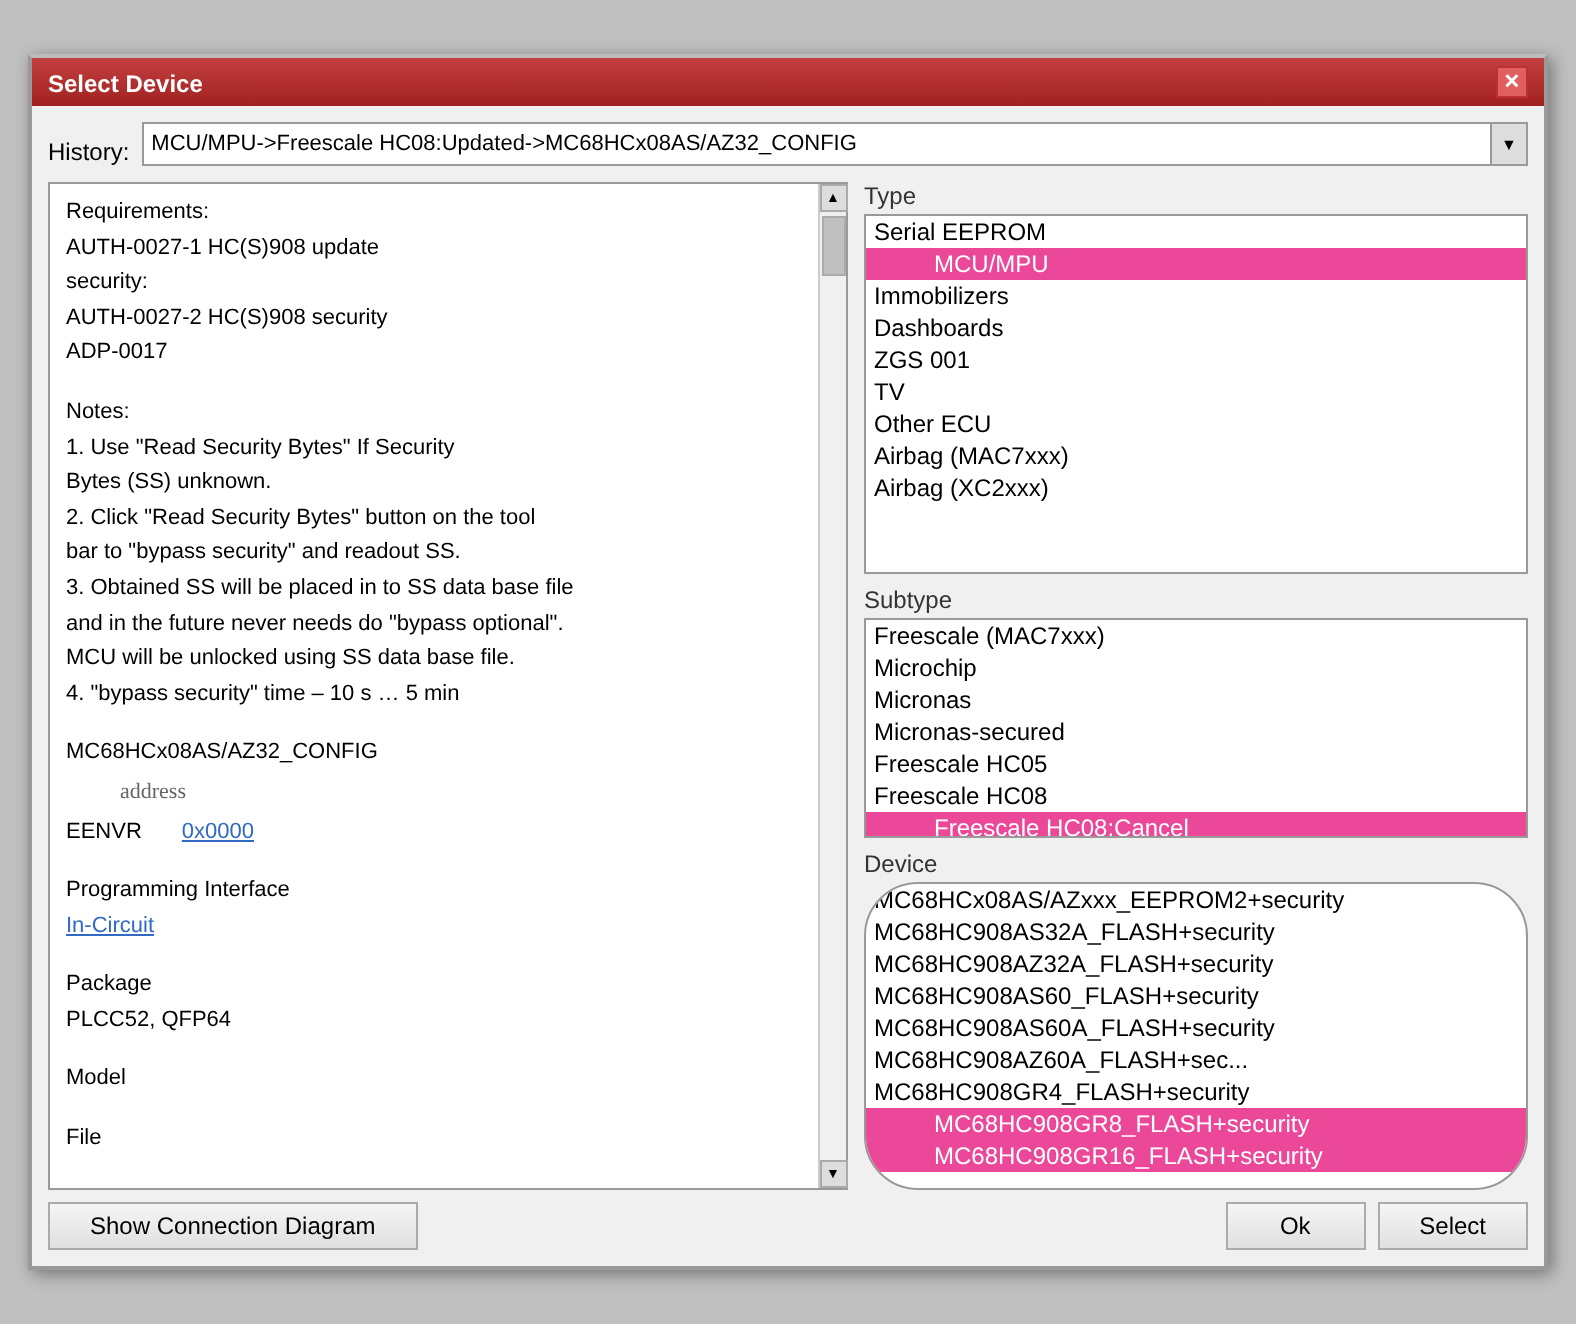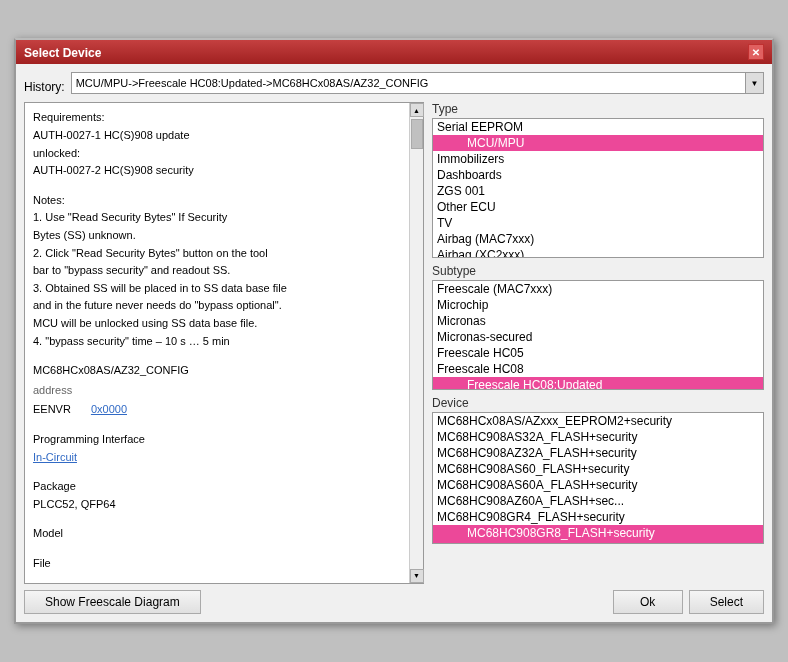--- a/index.html
+++ b/index.html
@@ -122,27 +122,28 @@
       cursor: pointer;
       white-space: nowrap;
       font-size: 12px;
     }
     .list-box .list-item.selected {
       background: #ec4899;
       color: white;
       padding-left: 34px;
     }
     .type-list {
-      height: 140px;
+      height: 180px;
     }
     .subtype-list {
       height: 110px;
     }
     .device-list {
-      height: 132px;
+      height: 154px;
+      border-radius: 27px;
     }
     .bottom-row {
       display: flex;
       align-items: center;
       justify-content: space-between;
       padding-top: 6px;
     }
     .show-connection-btn {
       padding: 4px 20px;
       background: linear-gradient(to bottom, #f5f5f5, #e0e0e0);
@@ -215,22 +216,23 @@
     .section-gap { height: 8px; }
     .addr-line {
       display: flex;
       align-items: baseline;
       gap: 20px;
       margin: 2px 0;
     }
     .addr-label {
       color: #666;
       font-size: 11px;
-      text-align: left;
+      text-align: right;
       min-width: 60px;
+      font-family: Liberation Serif, serif;
     }
     .addr-value {
       color: #316ac5;
       text-decoration: underline;
       cursor: pointer;
     }
   </style>
 </head>
 <body>
 
@@ -252,22 +254,23 @@
     </div>
 
     <div class="main-area">
 
       <div class="left-panel">
         <div class="quick-info-wrapper">
           <div class="quick-info-inner">
             <div class="info-section">
               <p><span class="bold-underline">Requirements:</span></p>
               <p>AUTH-0027-1 HC(S)908  update</p>
-              <p>unlocked:</p>
+              <p>security:</p>
               <p>AUTH-0027-2 HC(S)908  security</p>
+              <p>ADP-0017</p>
             </div>
             <div class="section-gap"></div>
             <div class="info-section">
               <p><span class="red-text bold-underline">Notes:</span></p>
               <p>1. Use "Read Security Bytes" If Security</p>
               <p>Bytes (SS) unknown.</p>
               <p>2. Click "Read Security Bytes" button on the tool</p>
               <p>bar to "bypass security" and readout SS.</p>
               <p>3. Obtained SS will be placed in to SS data base file</p>
               <p>and in the future never needs do "bypass optional".</p>
@@ -316,38 +319,38 @@
       <div class="right-panel">
 
         <div class="list-group">
           <div class="list-group-label">Type</div>
           <div class="list-box type-list">
             <div class="list-item">Serial EEPROM</div>
             <div class="list-item selected">MCU/MPU</div>
             <div class="list-item">Immobilizers</div>
             <div class="list-item">Dashboards</div>
             <div class="list-item">ZGS 001</div>
+            <div class="list-item">TV</div>
             <div class="list-item">Other ECU</div>
-            <div class="list-item">TV</div>
             <div class="list-item">Airbag (MAC7xxx)</div>
             <div class="list-item">Airbag (XC2xxx)</div>
 
           </div>
         </div>
 
         <div class="list-group">
           <div class="list-group-label">Subtype</div>
           <div class="list-box subtype-list">
             <div class="list-item">Freescale (MAC7xxx)</div>
             <div class="list-item">Microchip</div>
             <div class="list-item">Micronas</div>
             <div class="list-item">Micronas-secured</div>
             <div class="list-item">Freescale HC05</div>
             <div class="list-item">Freescale HC08</div>
-            <div class="list-item selected">Freescale HC08:Updated</div>
+            <div class="list-item selected">Freescale HC08:Cancel</div>
 
           </div>
         </div>
 
         <div class="list-group">
           <div class="list-group-label">Device</div>
           <div class="list-box device-list">
             <div class="list-item">MC68HCx08AS/AZxxx_EEPROM2+security</div>
             <div class="list-item">MC68HC908AS32A_FLASH+security</div>
             <div class="list-item">MC68HC908AZ32A_FLASH+security</div>
@@ -357,20 +360,20 @@
             <div class="list-item">MC68HC908GR4_FLASH+security</div>
             <div class="list-item selected">MC68HC908GR8_FLASH+security</div>
             <div class="list-item selected">MC68HC908GR16_FLASH+security</div>
 
           </div>
         </div>
       </div>
     </div>
 
     <div class="bottom-row">
-      <button class="show-connection-btn">Show Freescale Diagram</button>
+      <button class="show-connection-btn">Show Connection Diagram</button>
       <div class="ok-cancel-row">
         <button class="ok-btn">Ok</button>
         <button class="cancel-btn">Select</button>
       </div>
     </div>
   </div>
 </div>
 
 </body></html>

